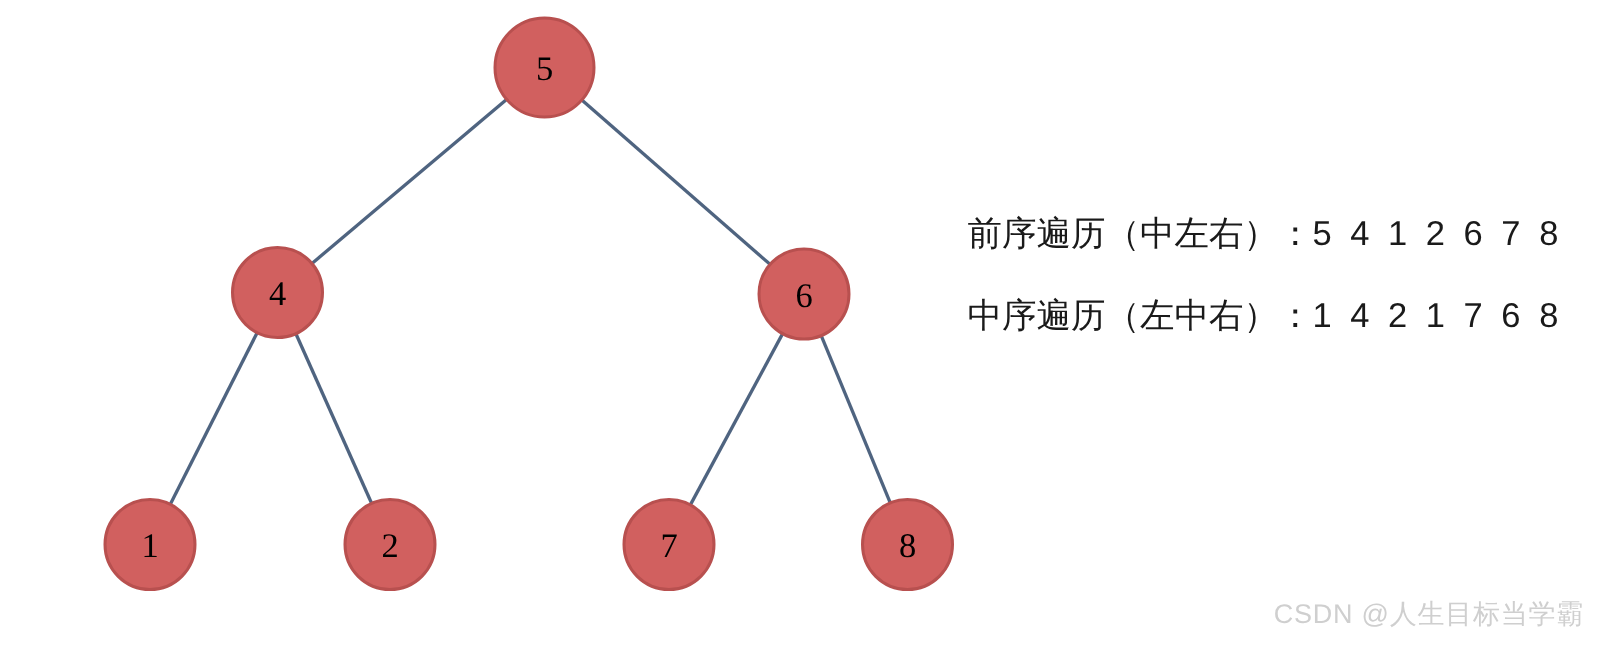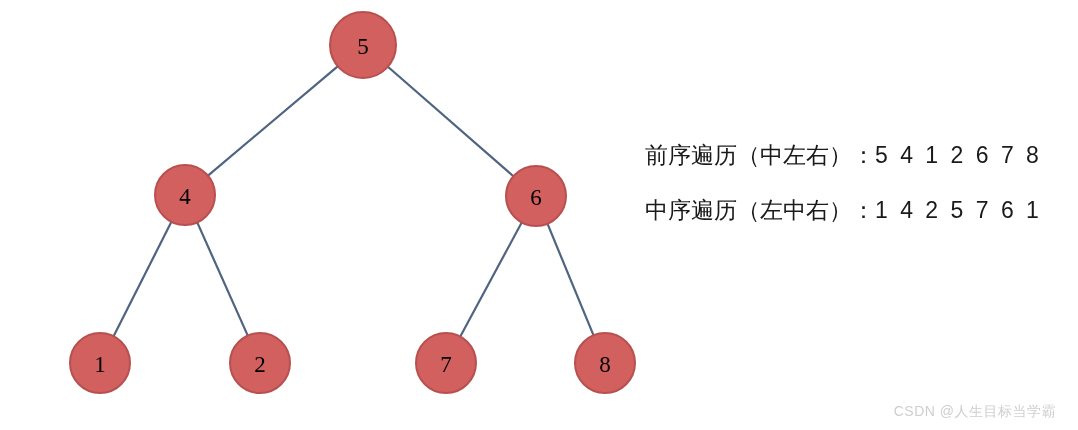--- a/index.html
+++ b/index.html
@@ -51,21 +51,21 @@
   }
   .traversal-line .seq {
     letter-spacing: 3px;
     margin-top: 24px;
   }
   .watermark {
     position: absolute;
     right: 22px;
     bottom: 9px;
     font-family: "Liberation Sans", sans-serif;
-    font-size: 14px;
+    font-size: 18px;
     color: #cfcfcf;
     white-space: nowrap;
     letter-spacing: 0.5px;
     text-align: center;
   }
 </style>
 </head>
 <body>
 
 <div id="canvas">
@@ -109,19 +109,19 @@
           <text x="605" y="364" class="node-label">8</text>
         </g>
       </g>
   </svg>
 
   <div class="traversal-block">
     <div class="traversal-line">
       <span>前序遍历（中左右）：</span><span class="seq">5 4 1 2 6 7 8</span>
     </div>
     <div class="traversal-line">
-      <span>中序遍历（左中右）：</span><span class="seq">1 4 2 5 7 6 1</span>
+      <span>中序遍历（左中右）：</span><span class="seq">1 4 2 1 7 6 8</span>
     </div>
   </div>
 
   <div class="watermark">CSDN @人生目标当学霸</div>
 
 </div>
 
 </body></html>

